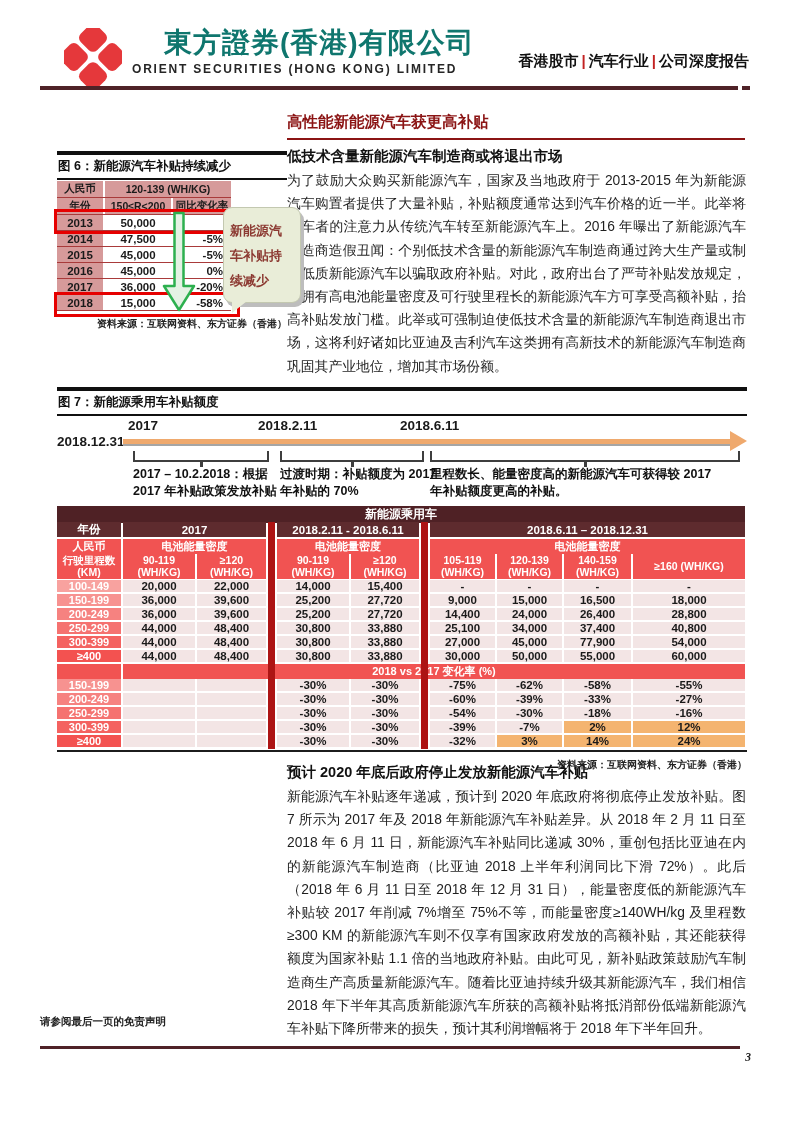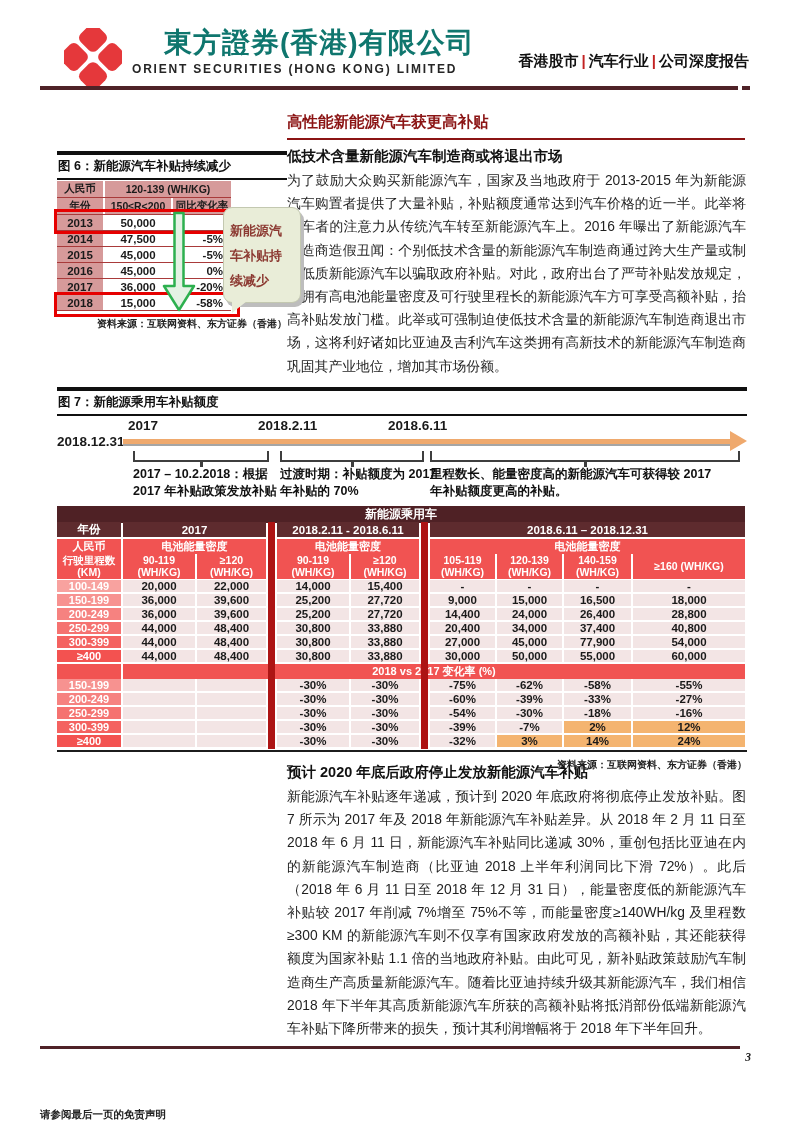--- a/index.html
+++ b/index.html
@@ -78,21 +78,21 @@
   .chg { font-weight:700; }
   .orange { background:#f4b470 !important; }
   .glab { color:#fff; font-weight:700; font-size:11px; }
   .g0{background:#f8a29f;} .g1{background:#f79290;} .g2{background:#f68280;}
   .g3{background:#f57270;} .g4{background:#f46260;} .g5{background:#f35250;}
   .f7vbar { position:absolute; width:7px; background:#ad1414; top:16px; bottom:1px; }
   .vbar1 { left:211px; } .vbar2 { left:364px; }
 
   
   .foot-rule { position:absolute; left:40px; top:1046px; width:700px; height:3px; background:#4f2227; }
-  .foot-note { position:absolute; left:40px; top:1108px; font-size:10.5px; font-weight:700; color:#222; }
+  .foot-note { position:absolute; left:40px; top:1015px; font-size:10.5px; font-weight:700; color:#222; }
   .foot-page { position:absolute; right:42px; top:1051px; font-size:11.5px; font-style:italic; font-weight:700;
     font-family:"Liberation Serif","DejaVu Serif",serif; color:#222; }
 </style>
 </head>
 <body>
 
 <div id="page">
 
   <div class="logo-row">
     <svg class="logo-mark" viewBox="0 0 60 60">
@@ -177,21 +177,21 @@
   <div class="fig7">
     <div class="figbar"></div>
     <div class="figtitle">图 7：新能源乘用车补贴额度</div>
 
     <div class="timeline" id="timeline">
       <div class="tl-origin">2018.12.31</div>
       <div class="tl-bar"></div>
       <div class="tl-head"></div>
     <div class="tl-ms" style="left: 71px;">2017</div>
         <div class="tl-ms" style="left: 201px;">2018.2.11</div>
-        <div class="tl-ms" style="left: 331px;">2018.6.11</div>
+        <div class="tl-ms" style="left: 343px;">2018.6.11</div>
         <div class="tl-br" style="left: 76px; width: 132px;">
           <div class="tk"></div>
         </div>
         <div class="tl-br" style="left: 223px; width: 140px;">
           <div class="tk"></div>
         </div>
         <div class="tl-br" style="left: 373px; width: 306px;">
           <div class="tk"></div>
         </div>
         <div class="tl-seg" style="left: 76px; width: 164px;">
@@ -283,21 +283,21 @@
           <div class="pink" style="grid-column: span 1;">28,800</div>
         </div>
         <div class="f7row" style="height: 12px;">
           <div class="glab g3" style="grid-column: span 1;">250-299</div>
           <div class="pink" style="grid-column: span 1;">44,000</div>
           <div class="pink" style="grid-column: span 1;">48,400</div>
           <div class="vdiv" style="grid-column: span 1;"></div>
           <div class="pink" style="grid-column: span 1;">30,800</div>
           <div class="pink" style="grid-column: span 1;">33,880</div>
           <div class="vdiv" style="grid-column: span 1;"></div>
-          <div class="pink" style="grid-column: span 1;">20,400</div>
+          <div class="pink" style="grid-column: span 1;">25,100</div>
           <div class="pink" style="grid-column: span 1;">34,000</div>
           <div class="pink" style="grid-column: span 1;">37,400</div>
           <div class="pink" style="grid-column: span 1;">40,800</div>
         </div>
         <div class="f7row" style="height: 12px;">
           <div class="glab g4" style="grid-column: span 1;">300-399</div>
           <div class="pink" style="grid-column: span 1;">44,000</div>
           <div class="pink" style="grid-column: span 1;">48,400</div>
           <div class="vdiv" style="grid-column: span 1;"></div>
           <div class="pink" style="grid-column: span 1;">30,800</div>

